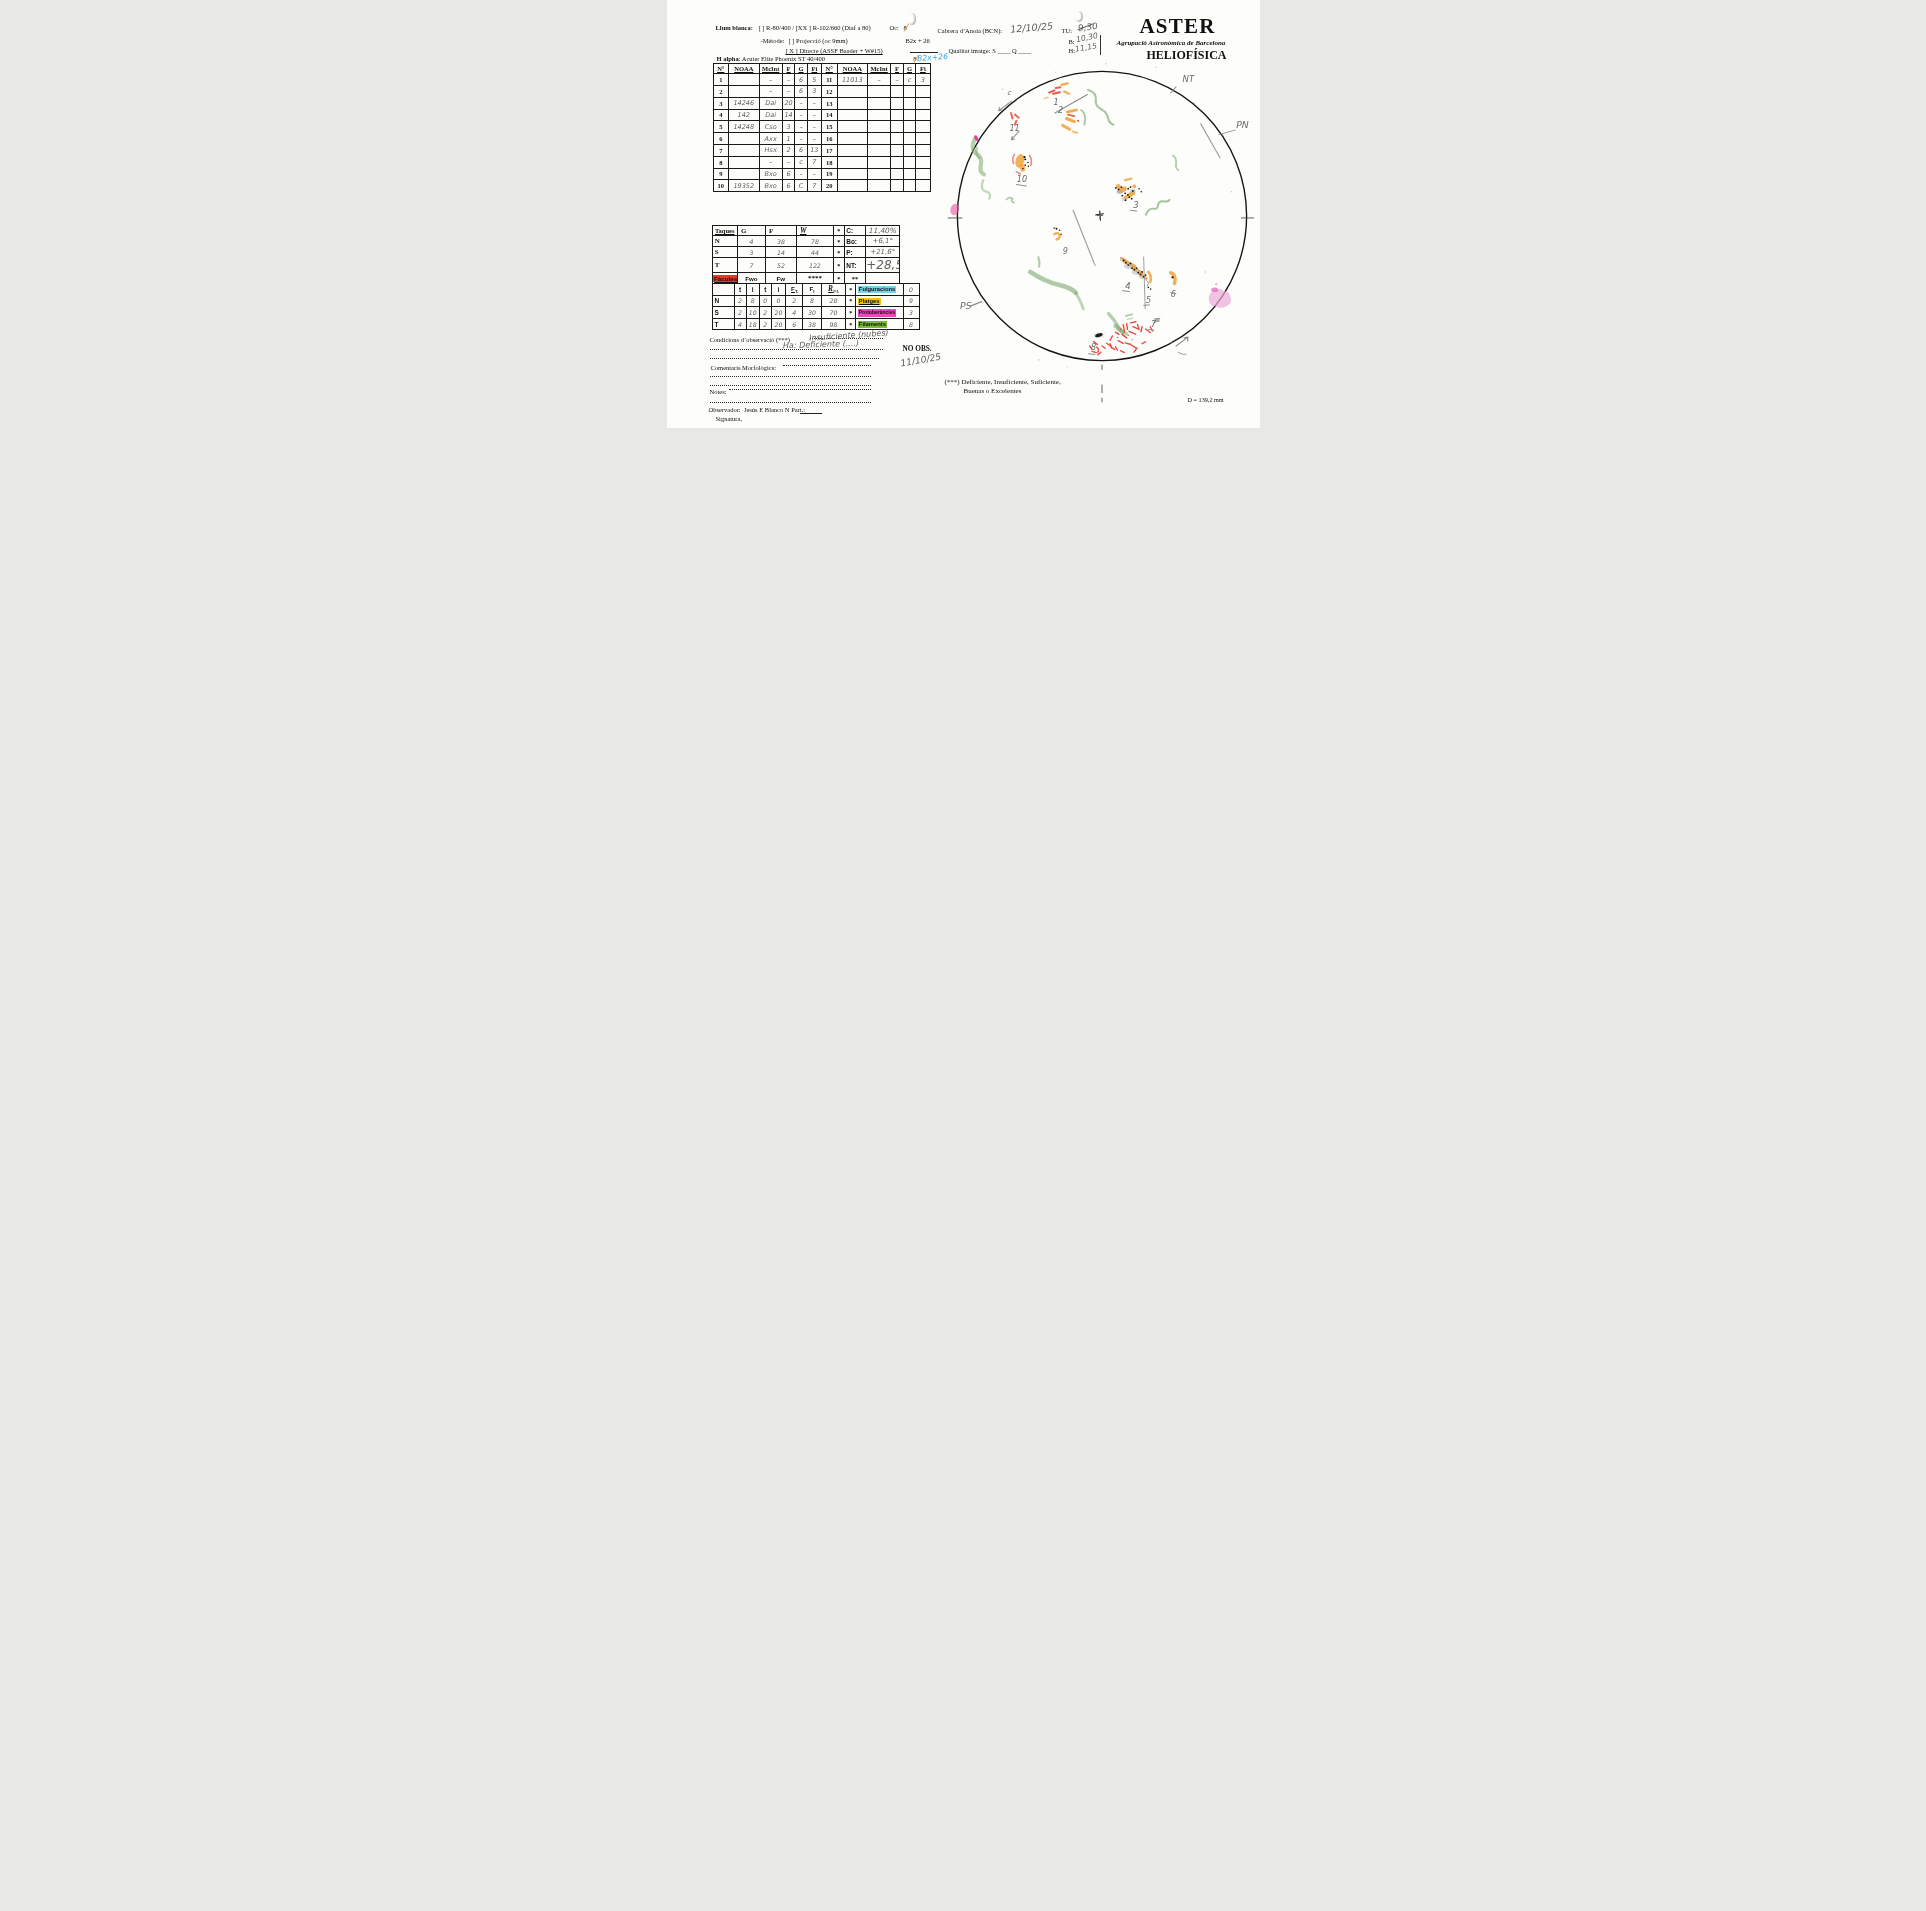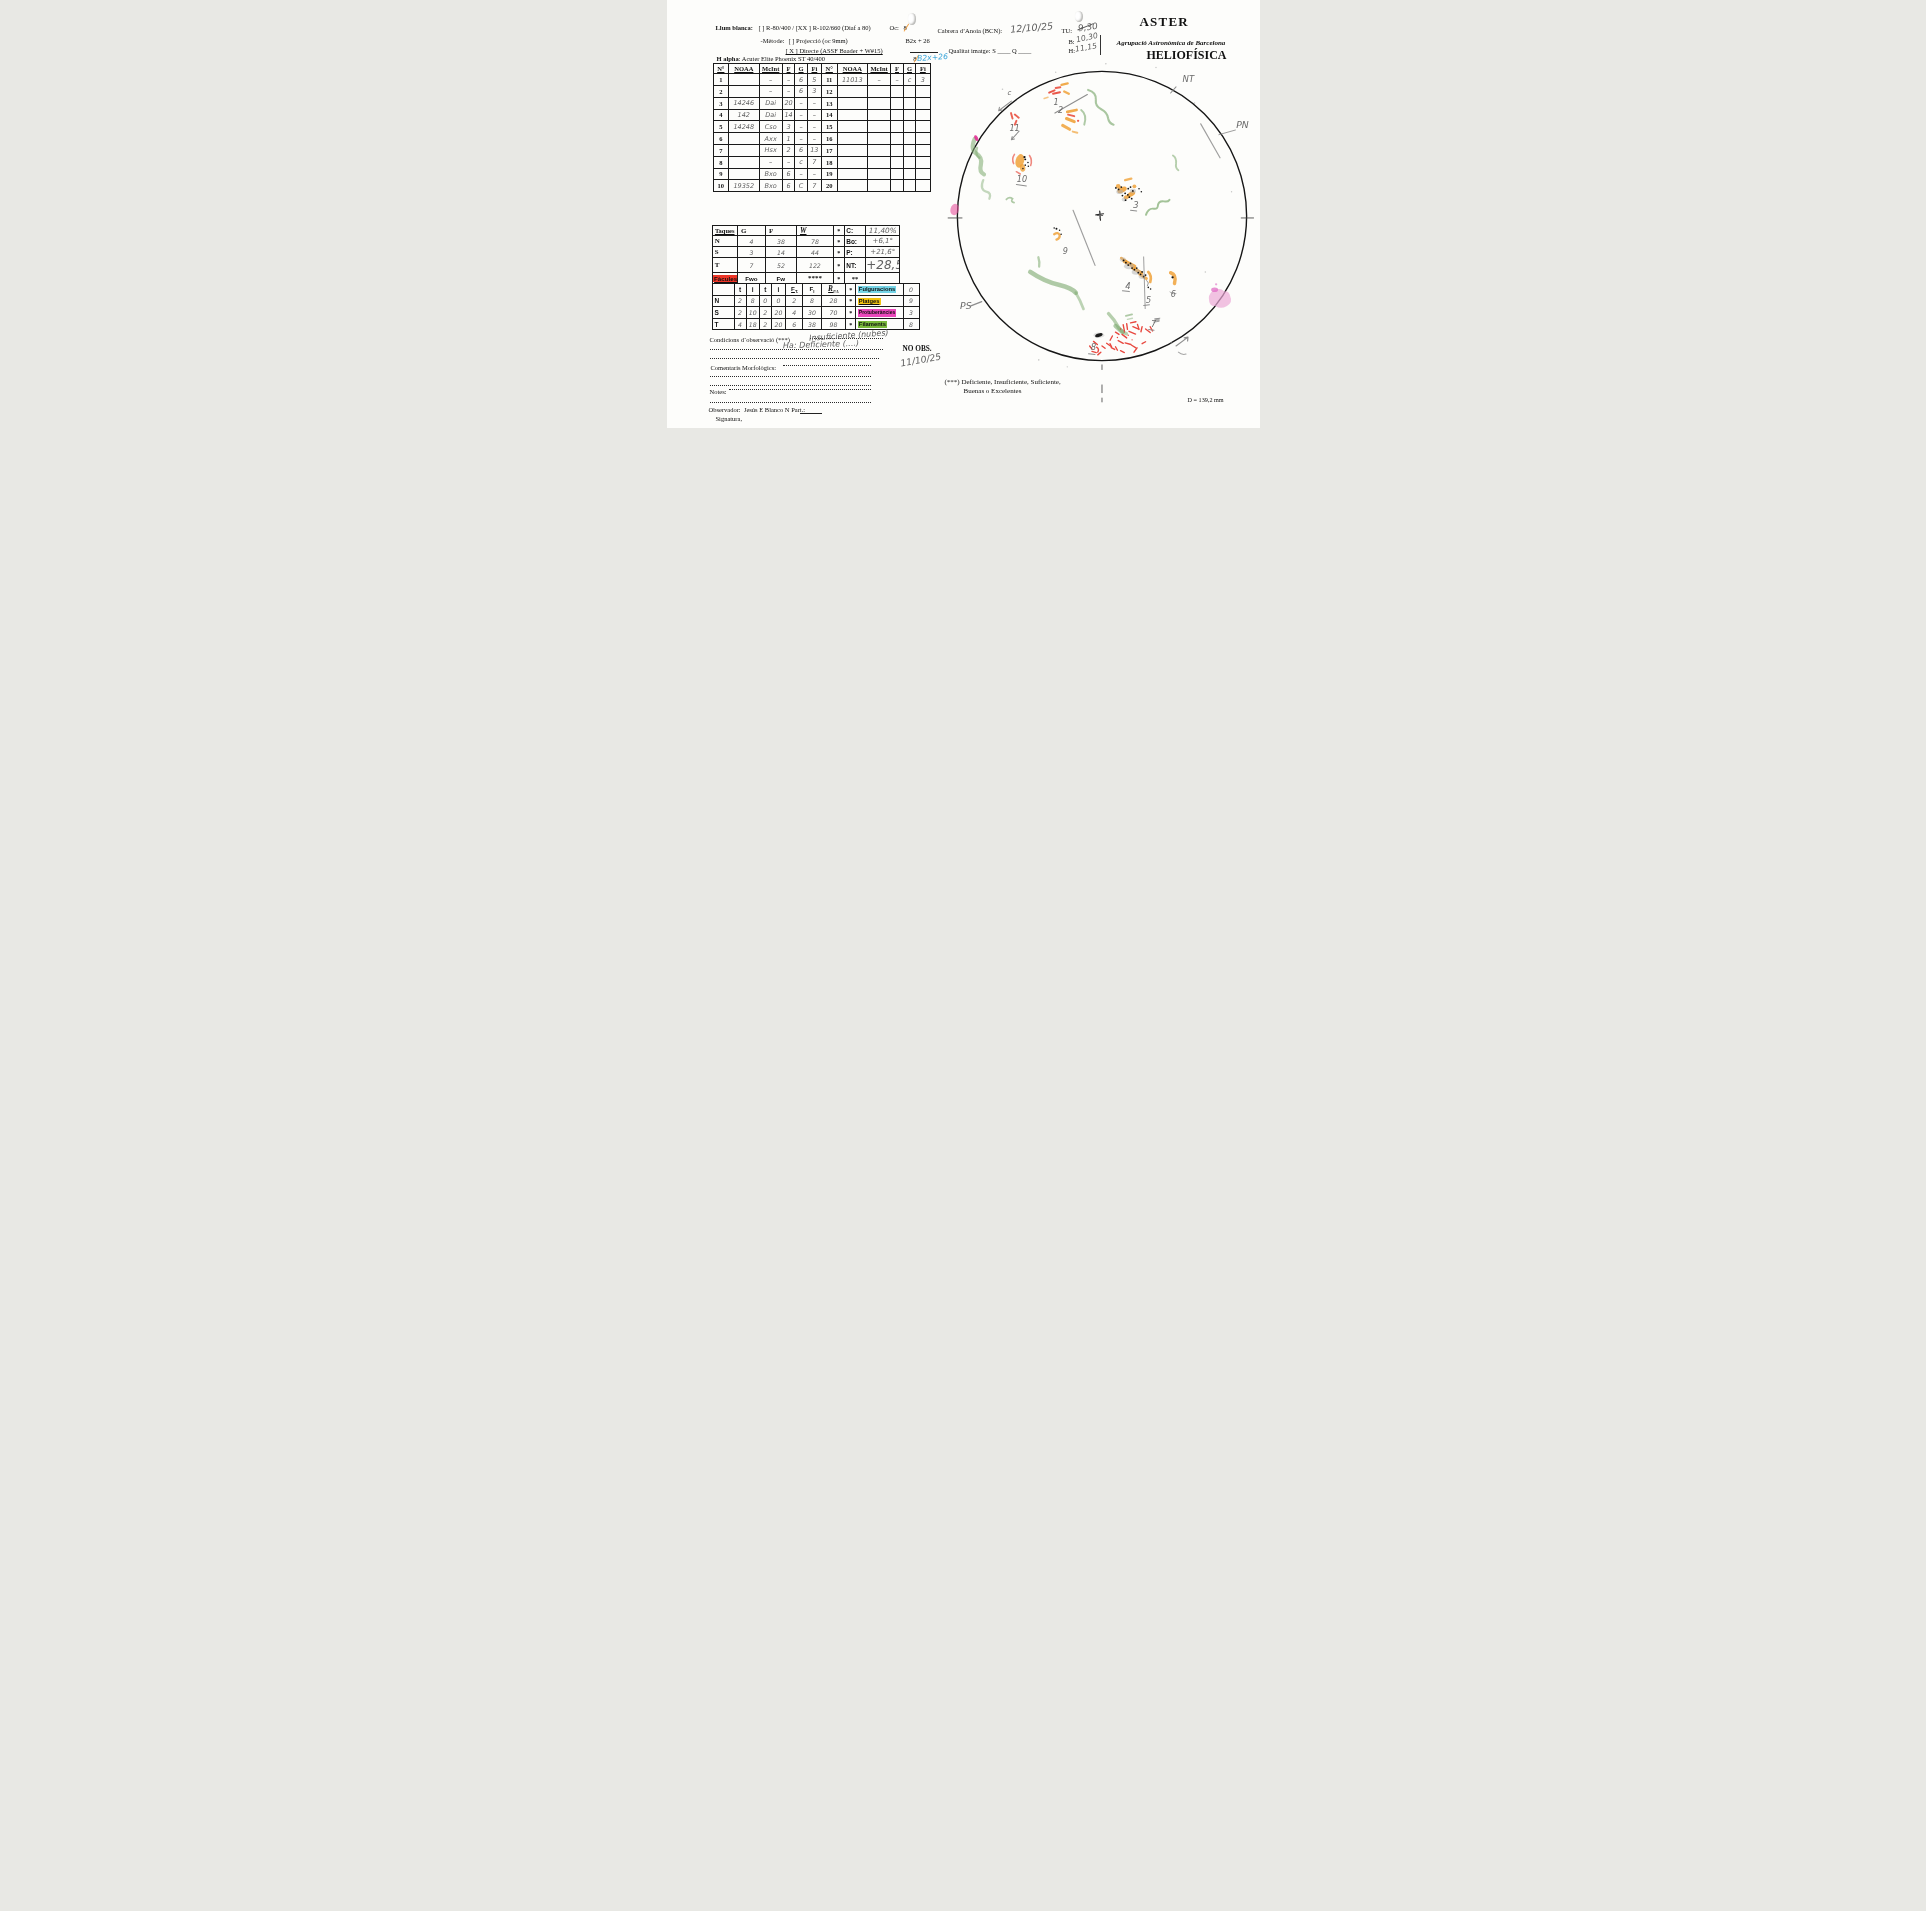--- a/index.html
+++ b/index.html
@@ -71,21 +71,21 @@
 
   <div class="abs pr" style="left:402px;top:38px;">B:</div>
   <div class="abs hand" style="left:409px;top:33px;font-size:7.7px;transform:rotate(-12deg);">10,30</div>
   <div class="vbar" style="left:433px;top:35px;height:10px;"></div>
 
   <div class="abs pr" style="left:282px;top:47px;">Qualitat imatge:  S ____    Q ____</div>
   <div class="abs pr" style="left:402px;top:47px;">H:</div>
   <div class="abs hand" style="left:408px;top:43px;font-size:7.7px;transform:rotate(-10deg);">11,15</div>
   <div class="vbar" style="left:433px;top:45px;height:10px;"></div>
 
-  <div class="abs serif b" style="left:473px;top:14px;font-size:13px;letter-spacing:1.2px;">ASTER</div>
+  <div class="abs serif b" style="left:473px;top:14px;font-size:21px;letter-spacing:1.2px;">ASTER</div>
   <div class="abs serif b it" style="left:450px;top:39px;font-size:7px;">Agrupació Astronòmica de Barcelona</div>
   <div class="abs serif b" style="left:480px;top:48px;font-size:12px;">HELIOFÍSICA</div>
 
   
   <table class="spot-table abs" style="left:46px;top:63px;width:218px;">
     <colgroup>
       <col style="width:15.4px">
         <col style="width:30px">
         <col style="width:23px">
         <col style="width:12.3px">

